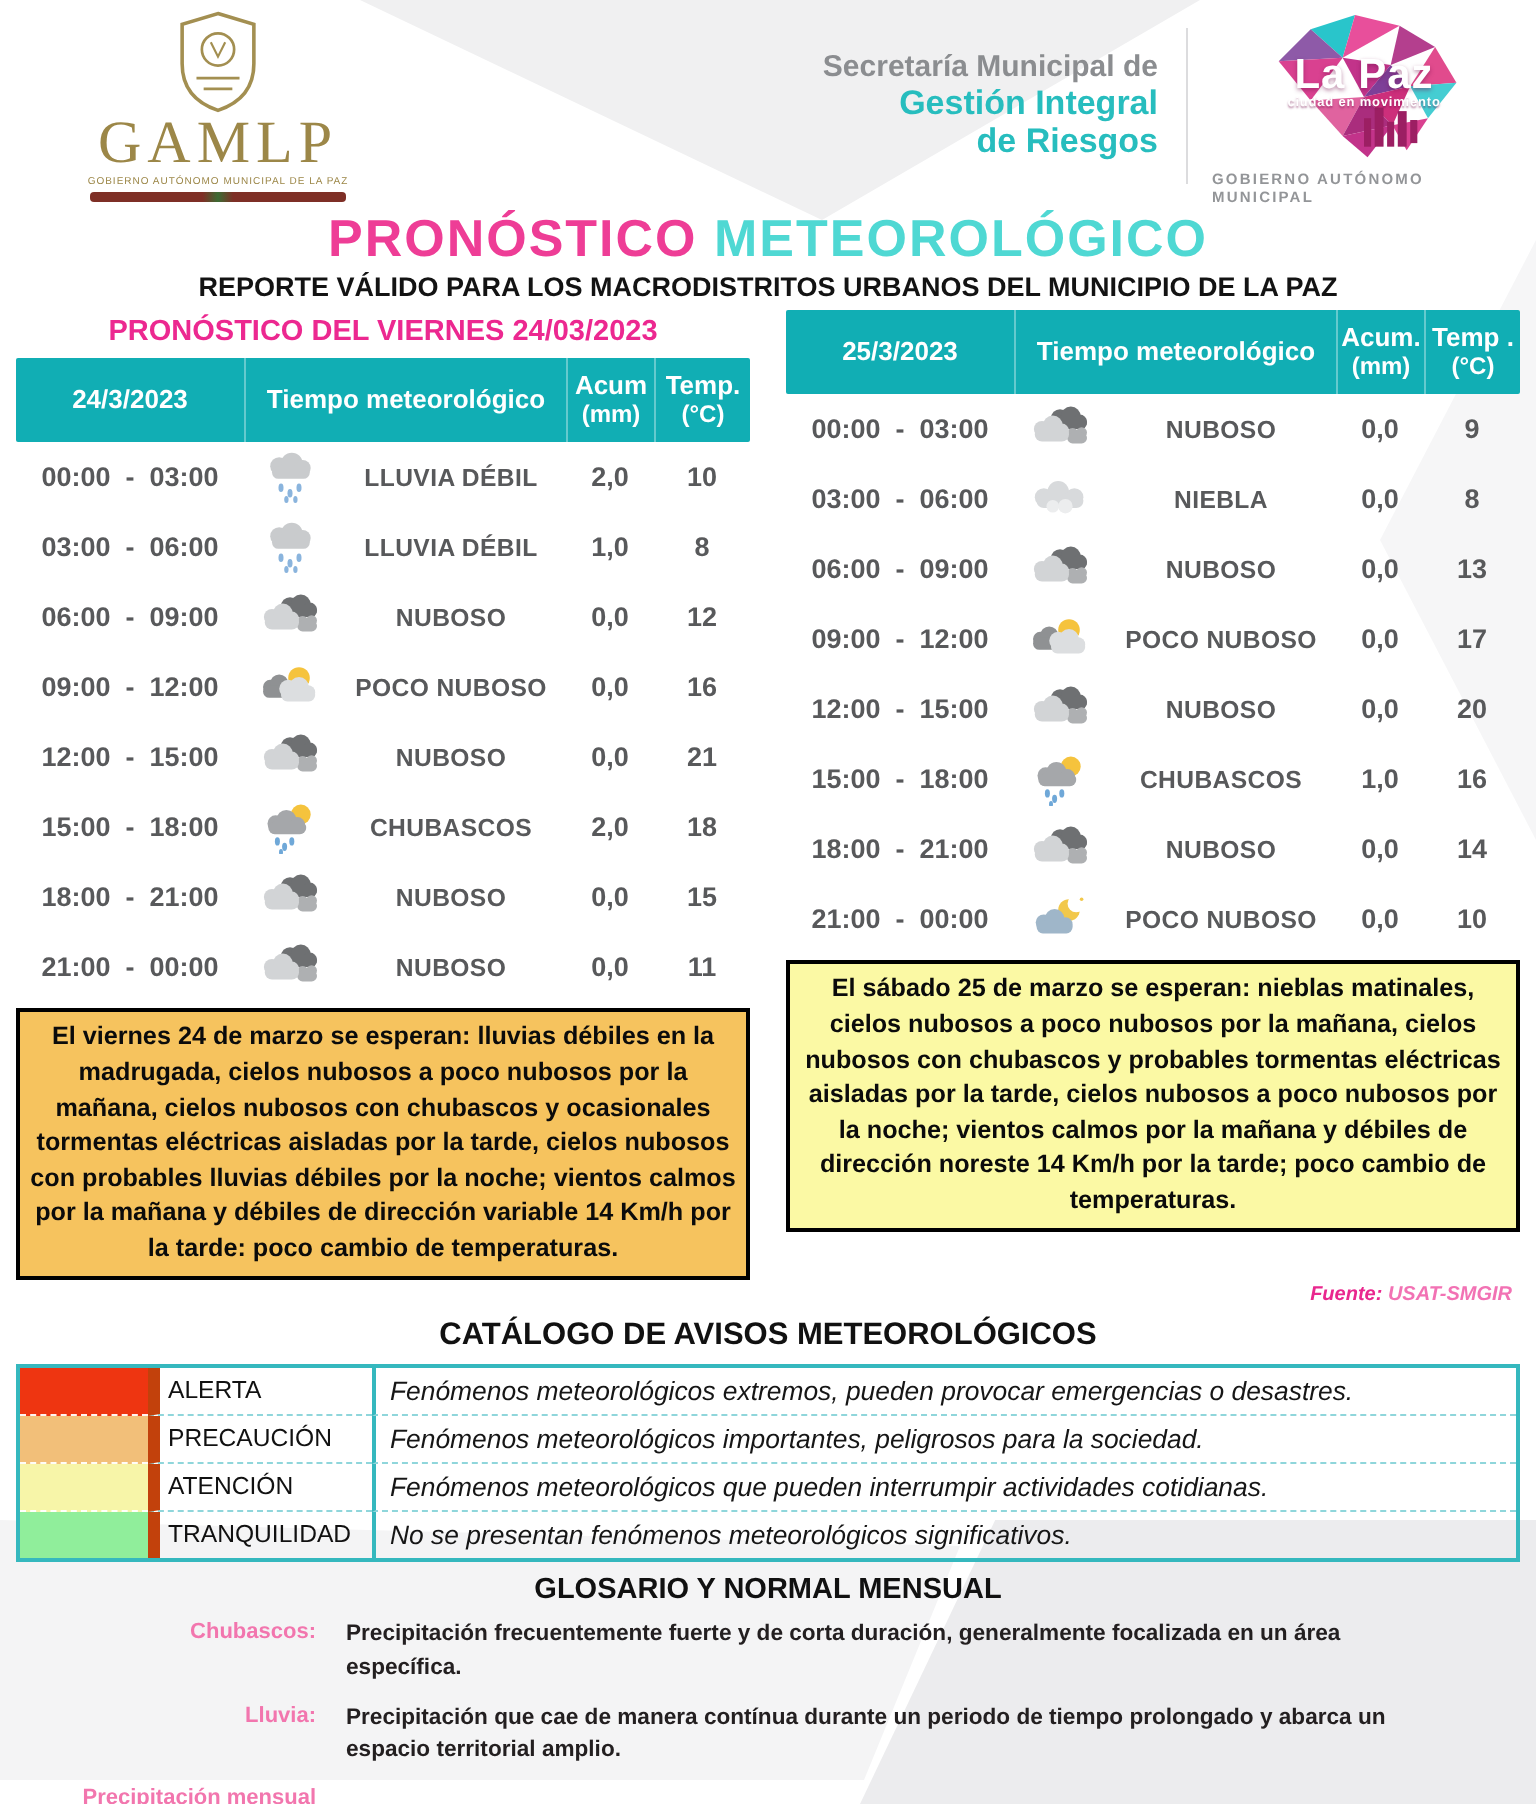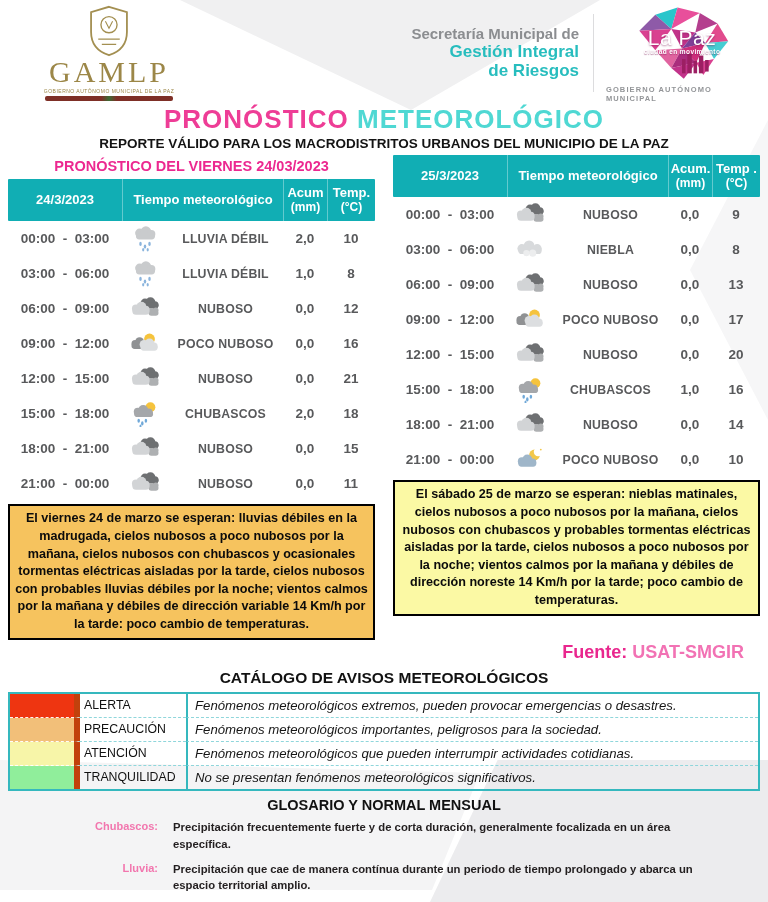--- a/index.html
+++ b/index.html
@@ -24,21 +24,21 @@
   .gamlp-ribbon{width:128px;height:5px;margin-top:2px;border-radius:2px;
     background:linear-gradient(90deg,#7e2f26 0%,#7e2f26 44%,#3c6b33 50%,#7e2f26 56%,#7e2f26 100%);}
   .hspacer{flex:1;}
   .secretaria{text-align:right;line-height:1.12;margin-right:14px;}
   .secretaria .l1{color:#8b8d90;font-weight:bold;font-size:15px;}
   .secretaria .l2,.secretaria .l3{color:#27bdbe;font-weight:bold;font-size:17px;}
   .hdivider{width:1px;height:78px;background:#dcdcde;margin-right:12px;}
   .lapaz{width:152px;display:flex;flex-direction:column;align-items:center;}
   .lapaz-logo{position:relative;width:126px;height:80px;}
   .lapaz-name{position:absolute;left:0;right:0;top:22px;text-align:center;color:#fff;
-    font-weight:normal;font-size:21px;letter-spacing:.5px;text-shadow:0 1px 2px rgba(120,20,80,.5);}
+    font-weight:bold;font-size:21px;letter-spacing:.5px;text-shadow:0 1px 2px rgba(120,20,80,.5);}
   .lapaz-tag{position:absolute;left:0;right:0;top:44px;text-align:center;color:#fff;
     font-size:6.5px;font-weight:bold;letter-spacing:.4px;text-shadow:0 1px 1px rgba(120,20,80,.5);}
   .lapaz-caption{font-size:7.5px;font-weight:bold;color:#939598;letter-spacing:1.1px;margin-top:1px;}
 
   
   .main-title{text-align:center;font-size:26px;font-weight:bold;letter-spacing:1px;line-height:1.05;margin-top:2px;}
   .main-title .t1{color:#ee3d96;}
   .main-title .t2{color:#4fd8d3;}
   .report-subtitle{text-align:center;font-size:13.5px;font-weight:bold;color:#131313;margin-top:3px;}
 
@@ -58,21 +58,21 @@
     color:#58595b;font-weight:bold;font-size:13.5px;}
   .c-time{white-space:pre;text-align:center;}
   .c-icon{display:flex;justify-content:center;align-items:center;}
   .c-desc{text-align:center;font-size:12.3px;letter-spacing:.2px;}
   .c-acum,.c-temp{text-align:center;}
 
   
   .sumbox{margin-top:3px;min-height:118px;border:2.5px solid #000;padding:4px 5px;
     font-weight:bold;font-size:12.6px;line-height:1.4;text-align:center;color:#0b0b0b;
     display:flex;align-items:center;justify-content:center;}
-  .fuente{text-align:right;font-size:18px;font-weight:bold;margin:2px 24px 0 0;}
+  .fuente{text-align:right;font-size:10px;font-weight:bold;margin:2px 12px 0 0;font-style:italic;}
   .fuente .fl{color:#e9278e;}
   .fuente .fv{color:#f272b4;}
 
   
   .cat-title{text-align:center;font-weight:bold;font-size:15.5px;margin:6px 0 5px;color:#111;}
   .catalog{margin:0 8px;border:2px solid #35b8be;display:grid;grid-template-columns:64px 112px 1fr;}
   .catalog > div{height:23px;display:flex;align-items:center;}
   .swatch{border-bottom:1px dashed rgba(255,255,255,.95);}
   .cat-label{border-left:6px solid #c2410c;border-bottom:1px dashed #8fd6db;
     padding-left:4px;font-size:12.3px;color:#111;}

